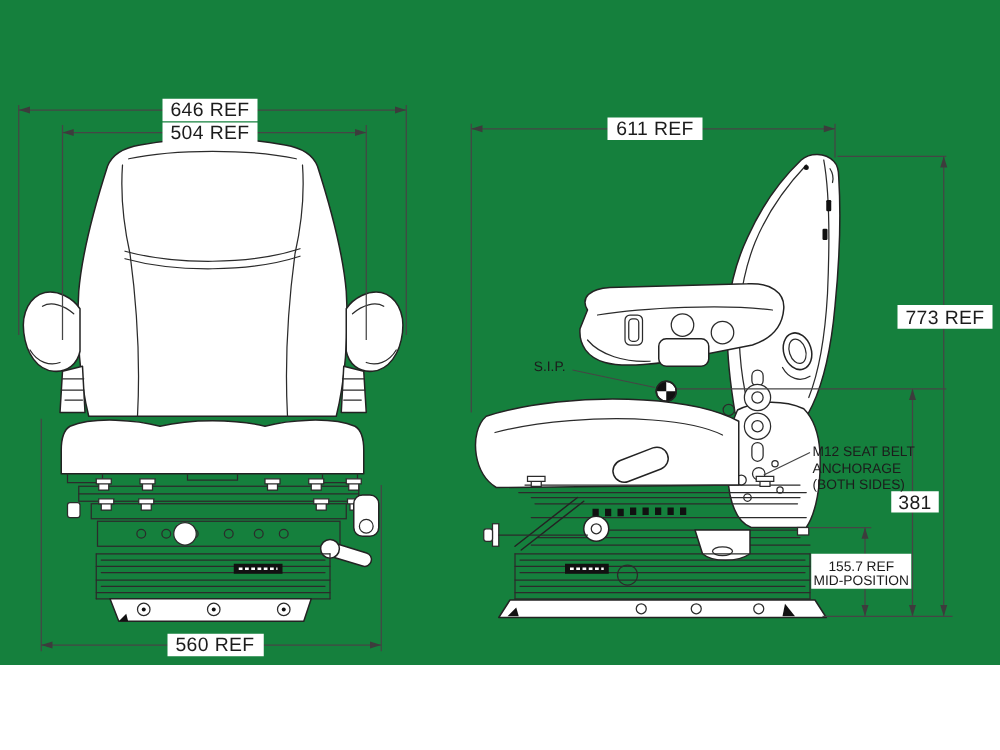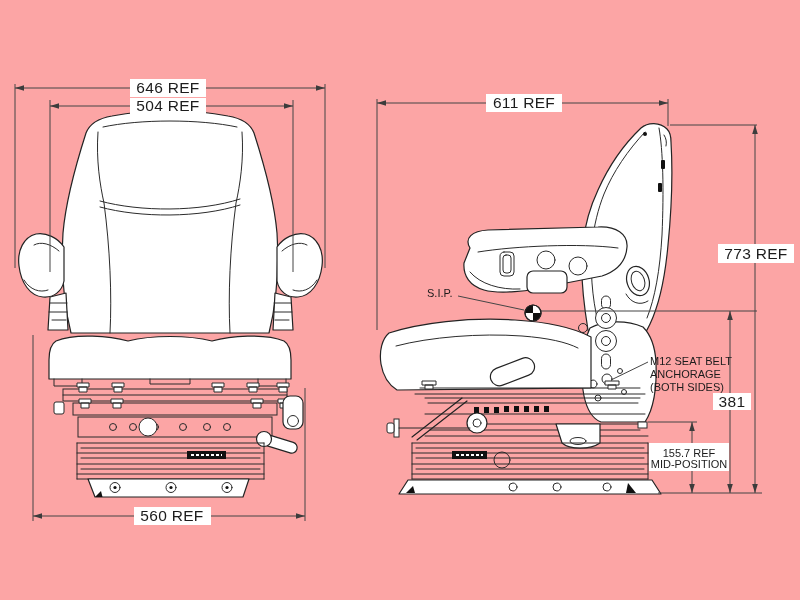--- a/index.html
+++ b/index.html
@@ -1,19 +1,19 @@
 <!DOCTYPE html>
 <html><head>
 <meta charset="utf-8">
 <style>
   html,body { margin:0; padding:0; background:#ffffff; }
   .sheet {
     position:relative;
-    width:800px; height:600px;
-    background:#fca5a5;
+    width:800px; height:532px;
+    background:#15803d;
     overflow:hidden;
     font-family:"Liberation Sans", sans-serif;
   }
   svg { display:block; }
   .dim-text {
     font-family:"Liberation Sans", sans-serif;
     font-size:15.5px;
     fill:#1c1c1c;
     letter-spacing:0.3px;
   }

